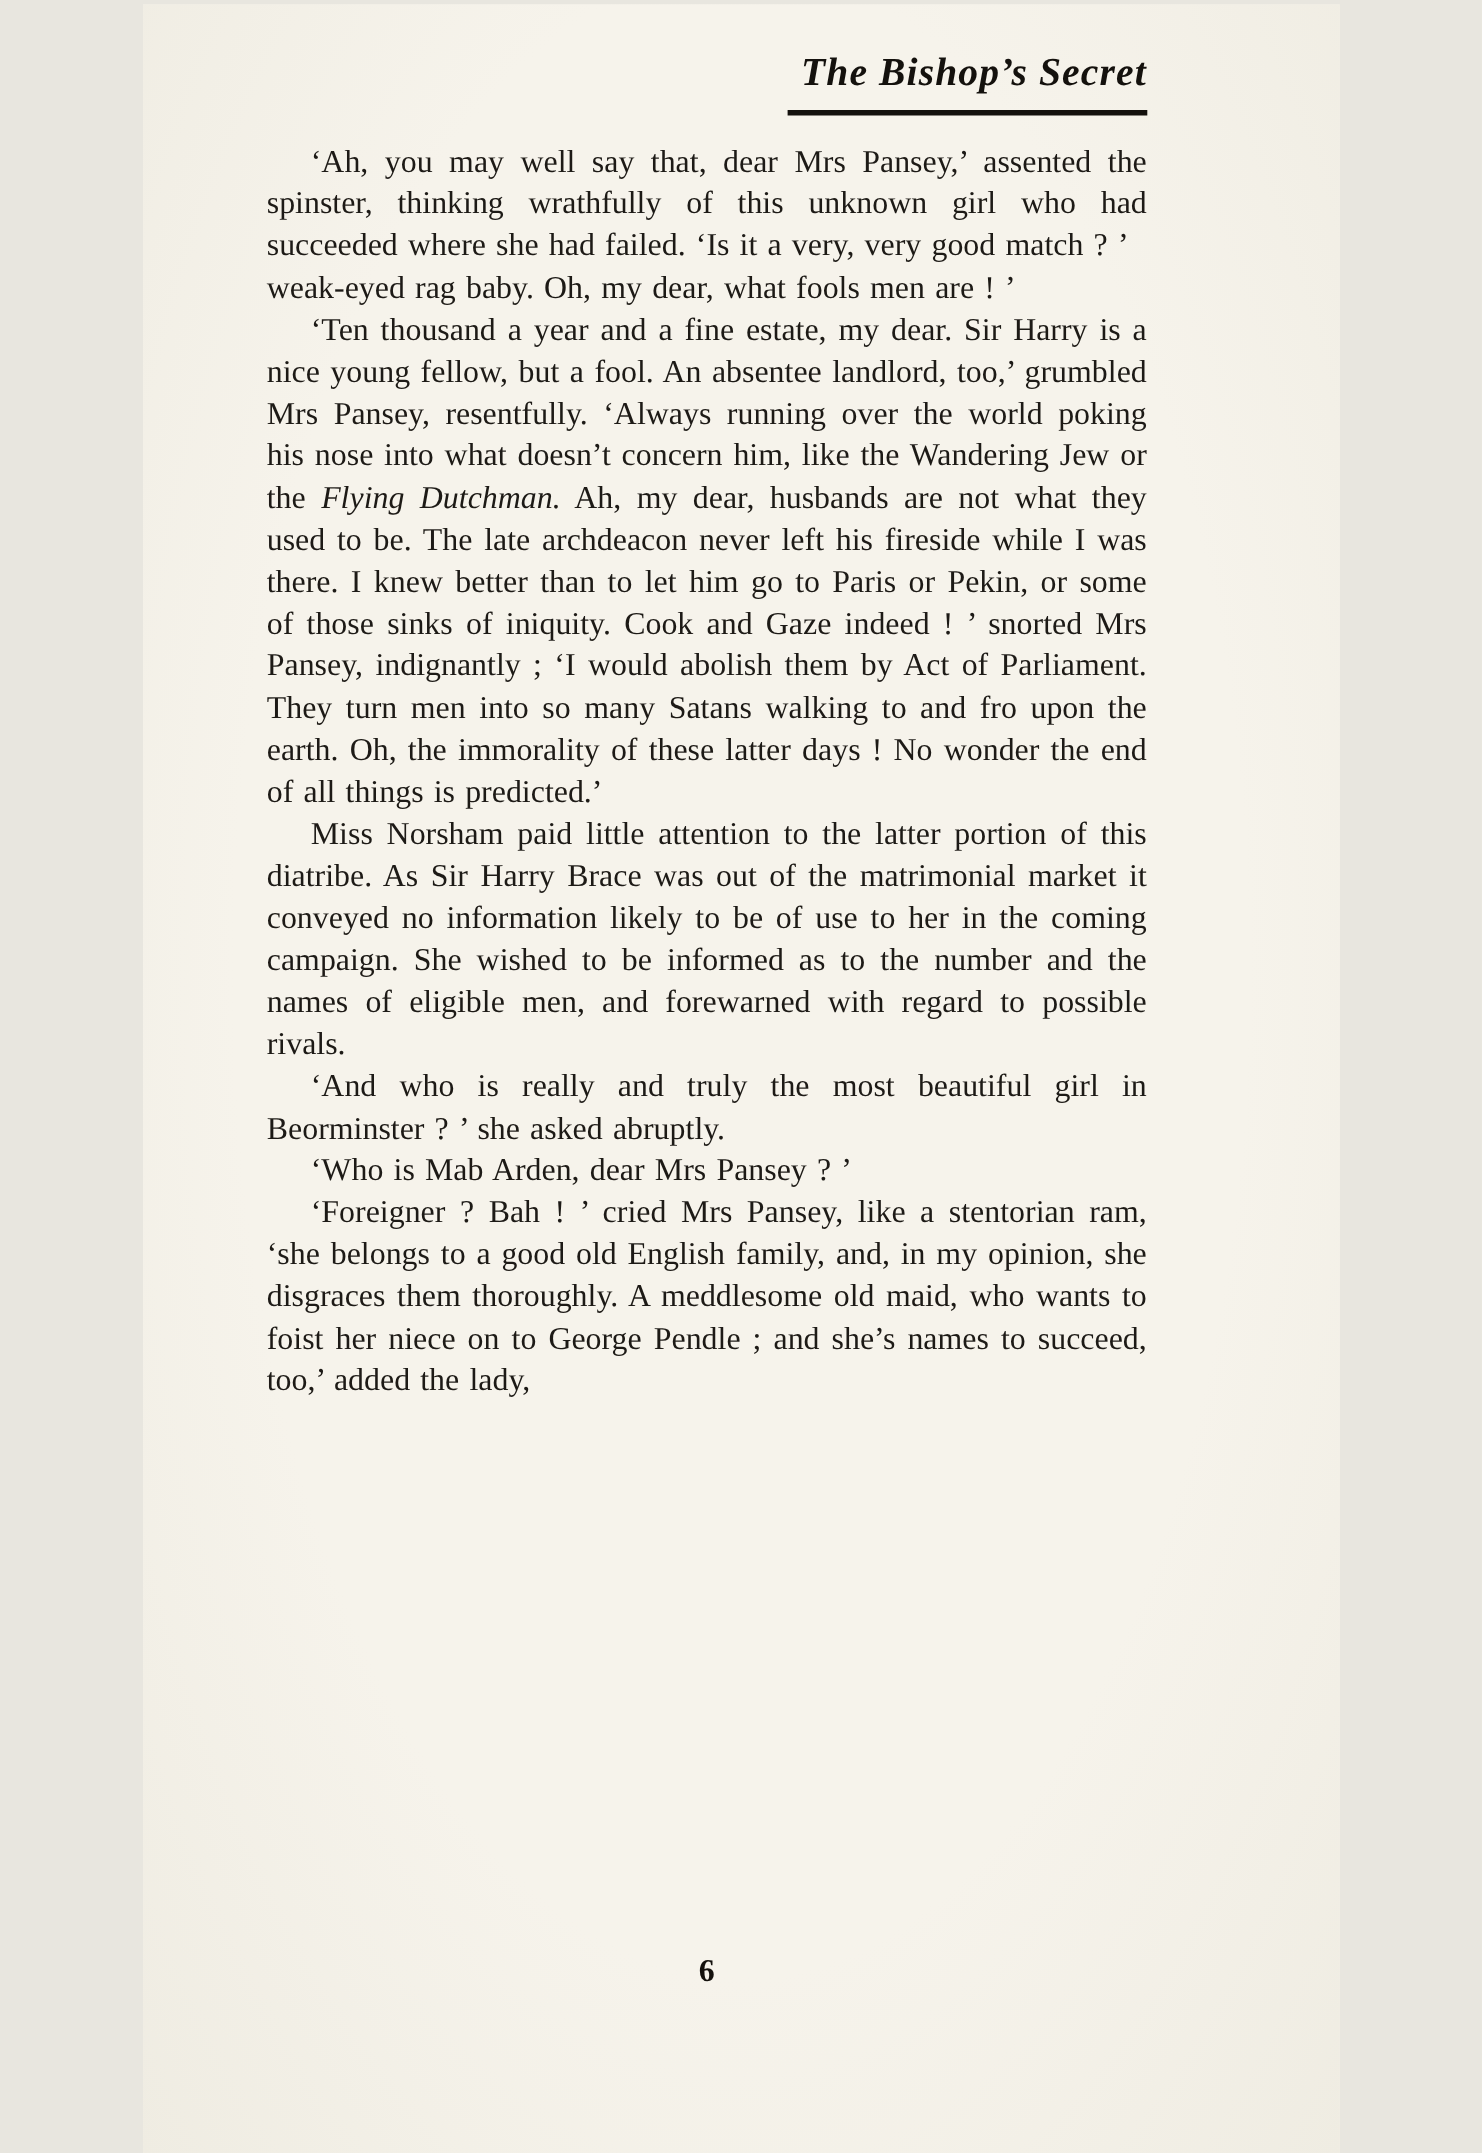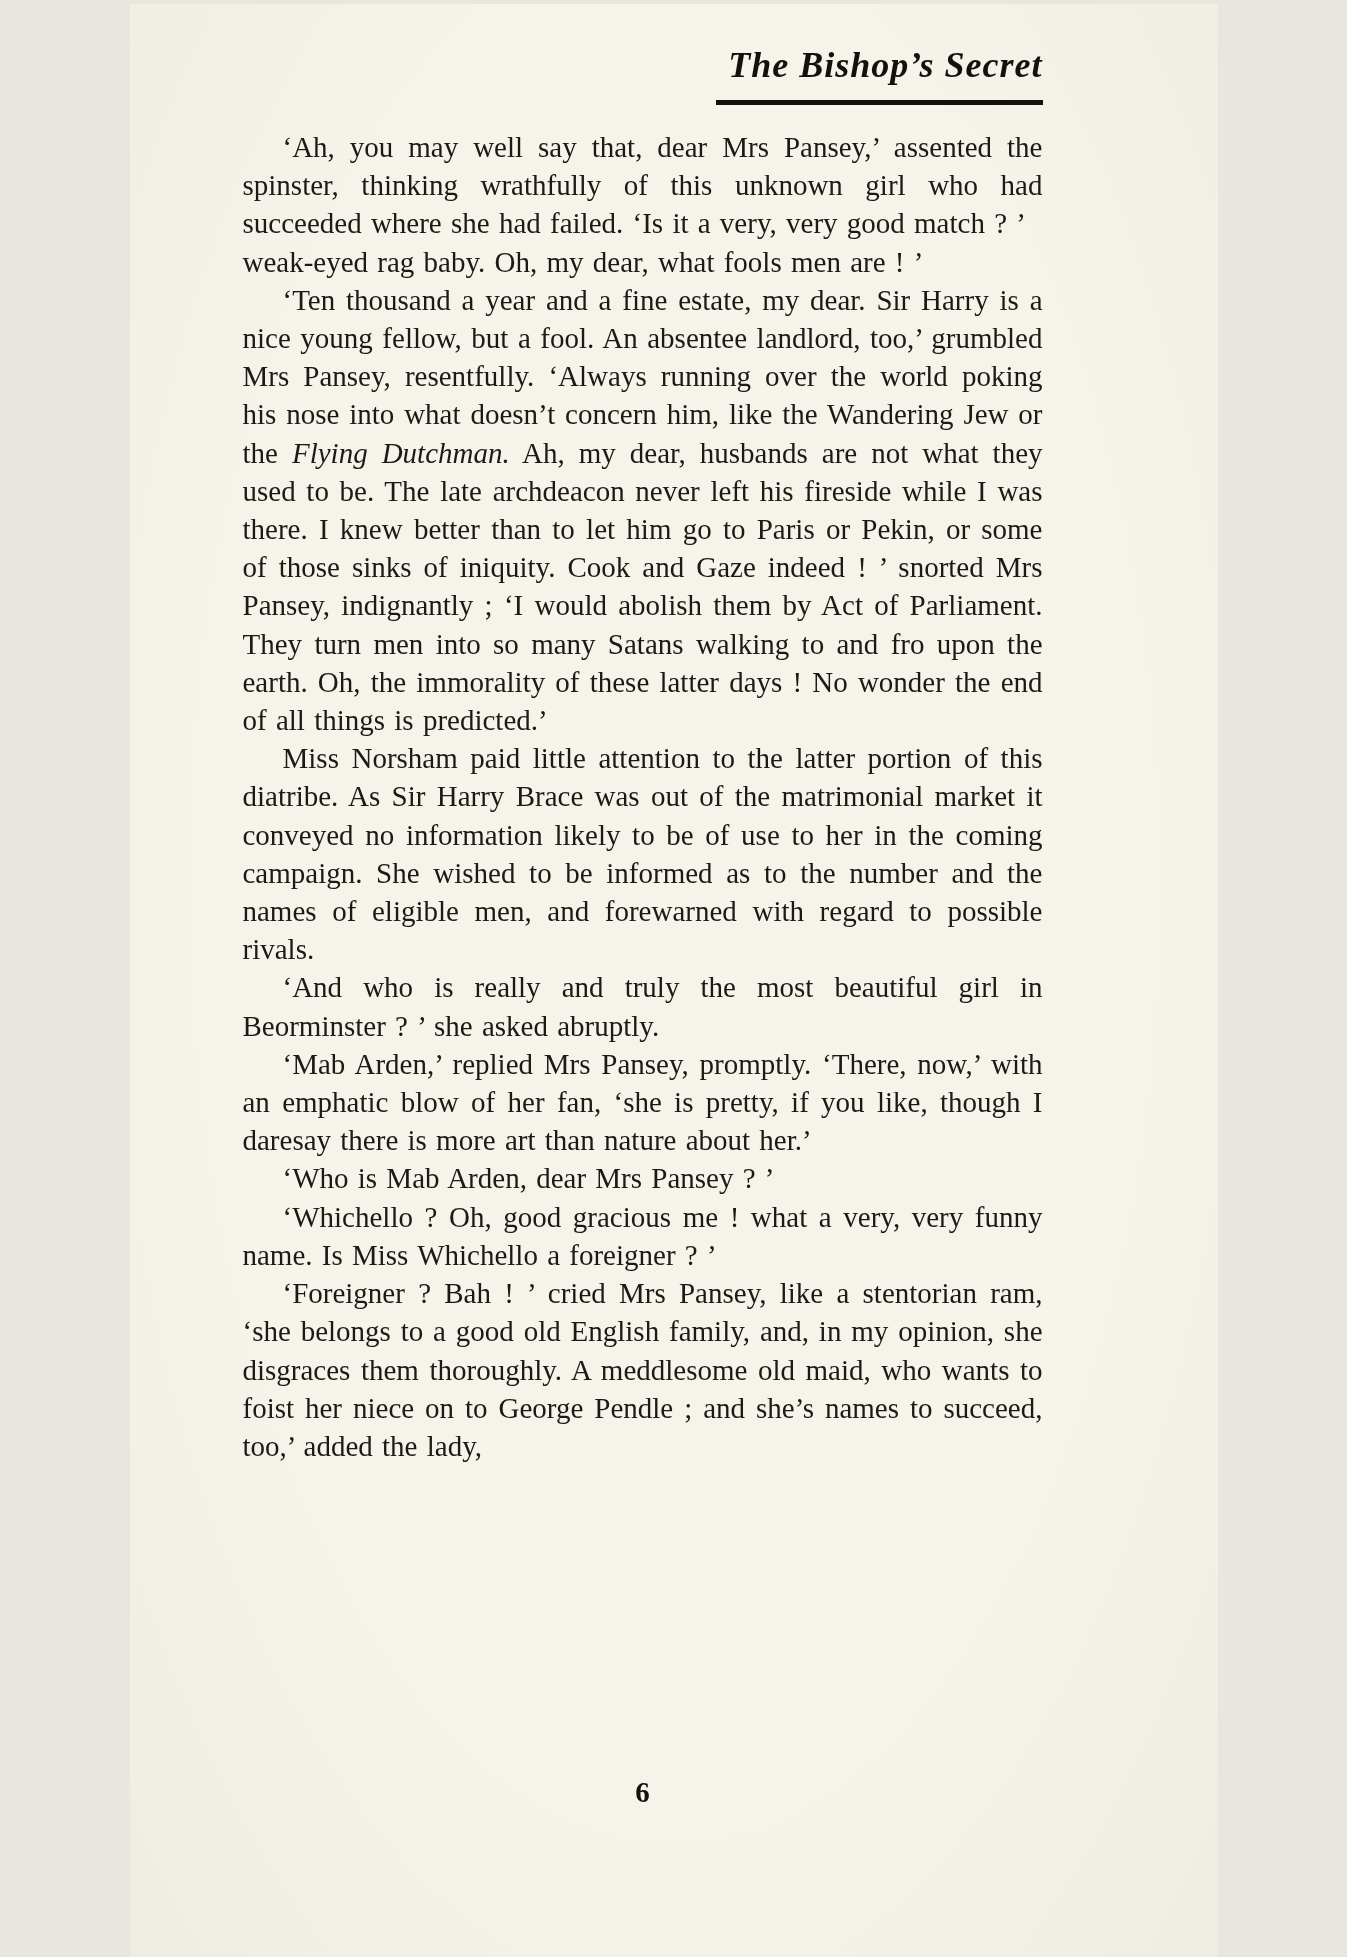--- a/index.html
+++ b/index.html
@@ -80,21 +80,19 @@
   </div>
 
   <div class="title-rule"></div>
 
   <div class="text-block">
       <p class="para indent"><span>‘Ah, you may well say that, dear Mrs Pansey,’ assented the spinster, thinking wrathfully of this unknown girl who had succeeded where she had failed.  ‘Is it a very, very good match ? ’</span></p>
       <p class="para"><span>weak-eyed rag baby.  Oh, my dear, what fools men are ! ’</span></p>
       <p class="para indent"><span>‘Ten thousand a year and a fine estate, my dear.  Sir Harry is a nice young fellow, but a fool.  An absentee landlord, too,’ grumbled Mrs Pansey, resentfully.  ‘Always running over the world poking his nose into what doesn’t concern him, like the Wandering Jew or the </span><em>Flying Dutchman.</em><span>  Ah, my dear, husbands are not what they used to be.  The late archdeacon never left his fireside while I was there.  I knew better than to let him go to Paris or Pekin, or some of those sinks of iniquity.  Cook and Gaze indeed ! ’ snorted Mrs Pansey, indignantly ; ‘I would abolish them by Act of Parliament.  They turn men into so many Satans walking to and fro upon the earth.  Oh, the immorality of these latter days !  No wonder the end of all things is predicted.’</span></p>
       <p class="para indent"><span>Miss Norsham paid little attention to the latter portion of this diatribe.  As Sir Harry Brace was out of the matrimonial market it conveyed no information likely to be of use to her in the coming campaign.  She wished to be informed as to the number and the names of eligible men, and forewarned with regard to possible rivals.</span></p>
       <p class="para indent"><span>‘And who is really and truly the most beautiful girl in Beorminster ? ’ she asked abruptly.</span></p>
-      <p class="para indent"><span>‘Mab Arden,’ replied Mrs Pansey, promptly.  ‘There, now,’ with an emphatic blow of her fan, ‘she is pretty, if you like, though I daresay there is more art than nature about her.’</span></p>
       <p class="para indent"><span>‘Who is Mab Arden, dear Mrs Pansey ? ’</span></p>
-      <p class="para indent"><span>‘Whichello ?  Oh, good gracious me ! what a very, very funny name.  Is Miss Whichello a foreigner ? ’</span></p>
       <p class="para indent"><span>‘Foreigner ?  Bah ! ’ cried Mrs Pansey, like a stentorian ram, ‘she belongs to a good old English family, and, in my opinion, she disgraces them thoroughly.  A meddlesome old maid, who wants to foist her niece on to George Pendle ; and she’s names to succeed, too,’ added the lady,</span></p>
     </div>
 
   <div class="page-number">6</div>
 
 </div>
 
 </body></html>

